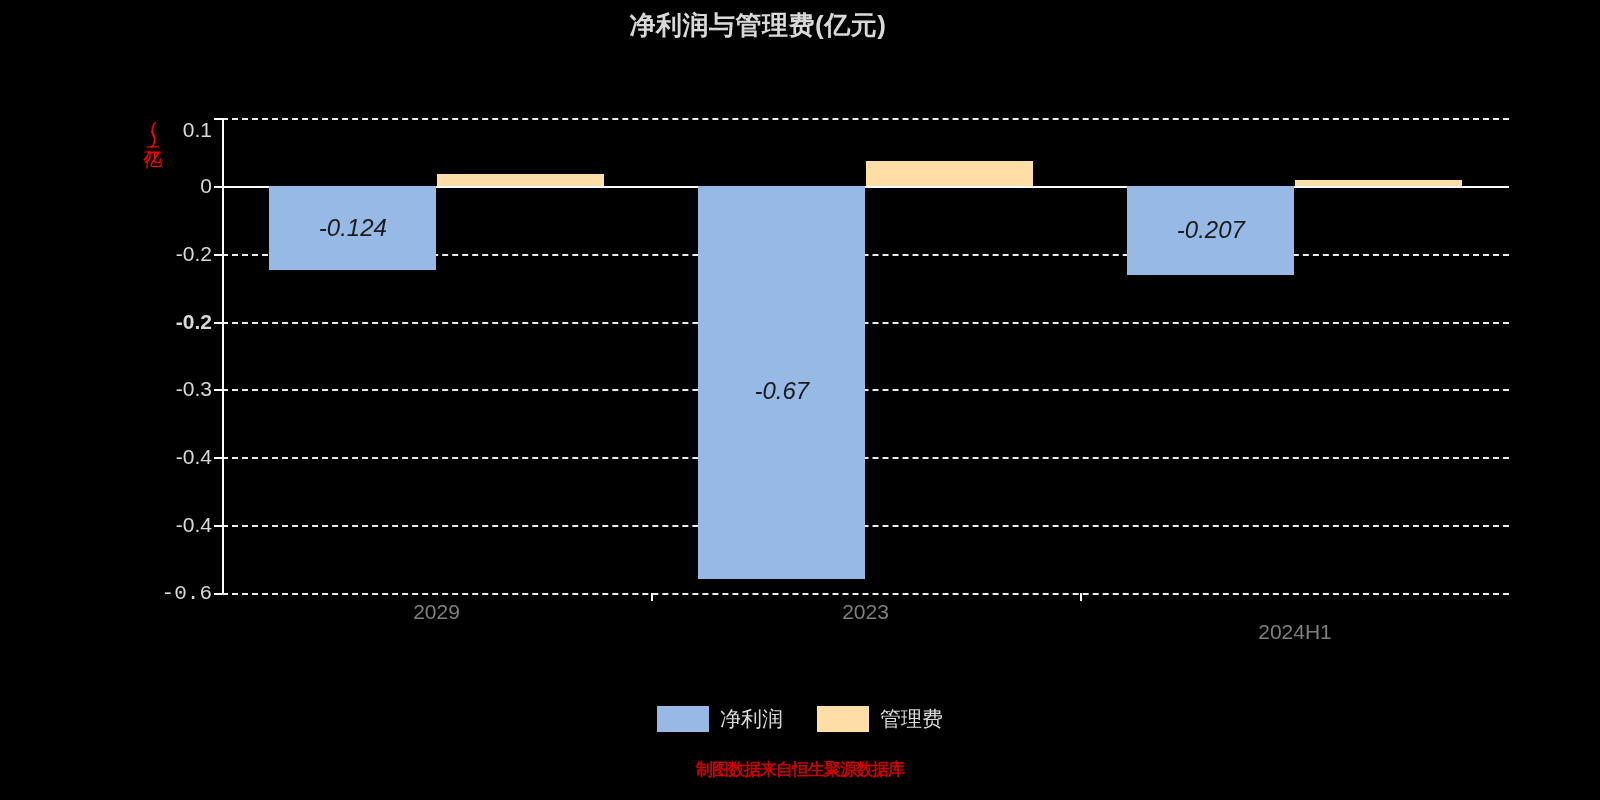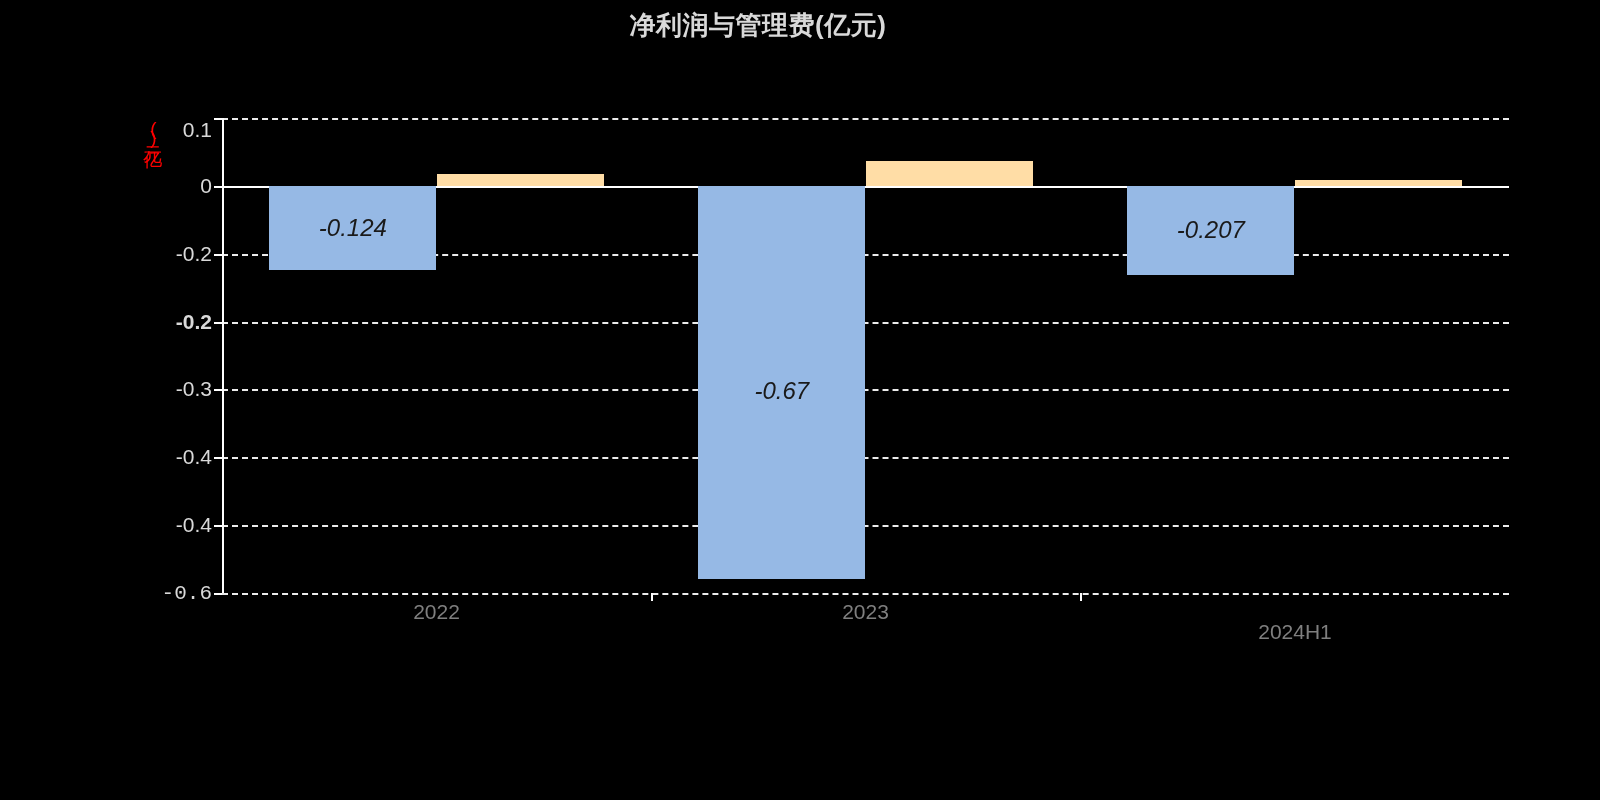--- a/index.html
+++ b/index.html
@@ -201,21 +201,32 @@
         <div class="bar profit" style="left: 476.19px; top: 67.8571px; width: 167.31px; height: 393.571px;"></div>
         <div class="bar-label" style="left: 559.845px; top: 272.857px;">-0.67</div>
         <div class="bar expense" style="left: 643.5px; top: 43.4286px; width: 167.31px; height: 24.4286px;"></div>
         <div class="bar profit" style="left: 905.19px; top: 67.8571px; width: 167.31px; height: 88.8929px;"></div>
         <div class="bar-label" style="left: 988.845px; top: 112.304px;">-0.207</div>
         <div class="bar expense" style="left: 1072.5px; top: 61.75px; width: 167.31px; height: 6.10714px;"></div>
       </div>
   </div>
 
   <div id="x-axis">
-      <div class="xtick" style="left: 436.5px;">2022</div>
+      <div class="xtick" style="left: 436.5px;">2029</div>
       <div class="xtick-mark" style="left: 651px;"></div>
       <div class="xtick" style="left: 865.5px;">2023</div>
       <div class="xtick-mark" style="left: 1080px;"></div>
       <div class="xtick" style="left: 1295px; margin-top: 20px;">2024H1</div>
     </div>
 
-
+  <div class="legend">
+    <div class="legend-item">
+      <span class="legend-swatch" style="background:#96b9e5"></span>
+      <span class="legend-label">净利润</span>
+    </div>
+    <div class="legend-item">
+      <span class="legend-swatch" style="background:#ffdda6"></span>
+      <span class="legend-label">管理费</span>
+    </div>
+  </div>
+
+  <div class="footnote">制图数据来自恒生聚源数据库</div>
 </div>
 
 </body></html>

